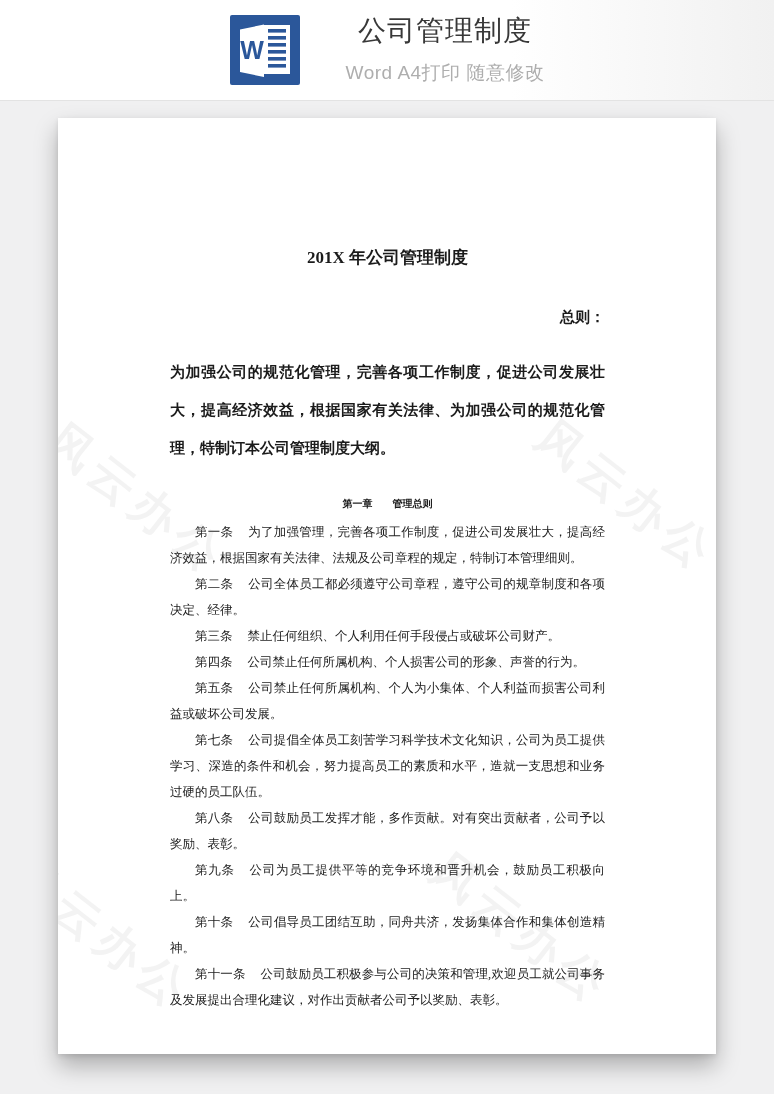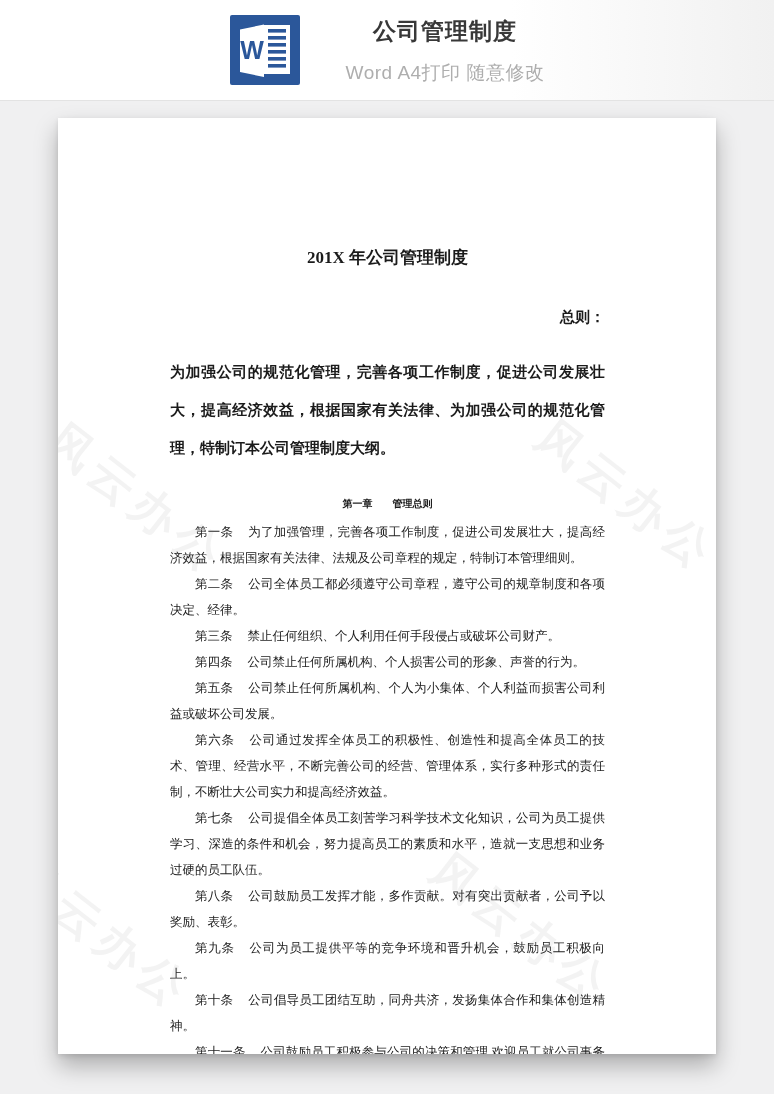--- a/index.html
+++ b/index.html
@@ -14,21 +14,21 @@
   .header {
     width: 774px; height: 100px;
     background: linear-gradient(90deg, #ffffff 0%, #ffffff 66%, #f1f1f1 100%);
     border-bottom: 1px solid #e3e3e3;
     display: flex; align-items: center; justify-content: center;
   }
   .header-inner { display: flex; align-items: center; gap: 46px; }
   .word-icon { width: 70px; height: 70px; flex: 0 0 auto; }
   .header-text { display: flex; flex-direction: column; align-items: center; }
   .header-title {
-    font-size: 23px; font-weight: bold; color: #383838;
+    font-size: 28px; font-weight: normal; color: #383838;
     letter-spacing: 1px; line-height: 32px;
   }
   .header-subtitle {
     font-size: 19px; color: #aeaeae; margin-top: 13px; letter-spacing: 0.5px;
   }
 
   
   .preview-area { width: 774px; height: 993px; }
   .page {
     position: relative;
@@ -134,21 +134,20 @@
     <p class="intro">为加强公司的规范化管理，完善各项工作制度，促进公司发展壮大，提高经济效益，根据国家有关法律、为加强公司的规范化管理，特制订本公司管理制度大纲。</p>
 
     <h2 class="chapter-heading">第一章　　管理总则</h2>
 
     <div class="articles" id="articles">
         <p class="article"><span class="article-num">第一条</span>为了加强管理，完善各项工作制度，促进公司发展壮大，提高经济效益，根据国家有关法律、法规及公司章程的规定，特制订本管理细则。</p>
         <p class="article"><span class="article-num">第二条</span>公司全体员工都必须遵守公司章程，遵守公司的规章制度和各项决定、经律。</p>
         <p class="article"><span class="article-num">第三条</span>禁止任何组织、个人利用任何手段侵占或破坏公司财产。</p>
         <p class="article"><span class="article-num">第四条</span>公司禁止任何所属机构、个人损害公司的形象、声誉的行为。</p>
         <p class="article"><span class="article-num">第五条</span>公司禁止任何所属机构、个人为小集体、个人利益而损害公司利益或破坏公司发展。</p>
-        <p class="article"><span class="article-num">第六条</span>公司通过发挥全体员工的积极性、创造性和提高全体员工的技术、管理、经营水平，不断完善公司的经营、管理体系，实行多种形式的责任制，不断壮大公司实力和提高经济效益。</p>
         <p class="article"><span class="article-num">第七条</span>公司提倡全体员工刻苦学习科学技术文化知识，公司为员工提供学习、深造的条件和机会，努力提高员工的素质和水平，造就一支思想和业务过硬的员工队伍。</p>
         <p class="article"><span class="article-num">第八条</span>公司鼓励员工发挥才能，多作贡献。对有突出贡献者，公司予以奖励、表彰。</p>
         <p class="article"><span class="article-num">第九条</span>公司为员工提供平等的竞争环境和晋升机会，鼓励员工积极向上。</p>
         <p class="article"><span class="article-num">第十条</span>公司倡导员工团结互助，同舟共济，发扬集体合作和集体创造精神。</p>
         <p class="article"><span class="article-num">第十一条</span>公司鼓励员工积极参与公司的决策和管理,欢迎员工就公司事务及发展提出合理化建议，对作出贡献者公司予以奖励、表彰。</p>
       </div>
 
   </div>
 </div>
 

